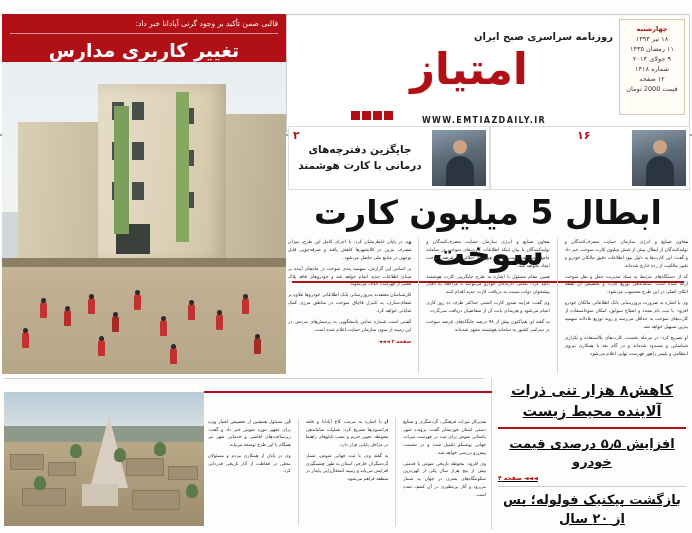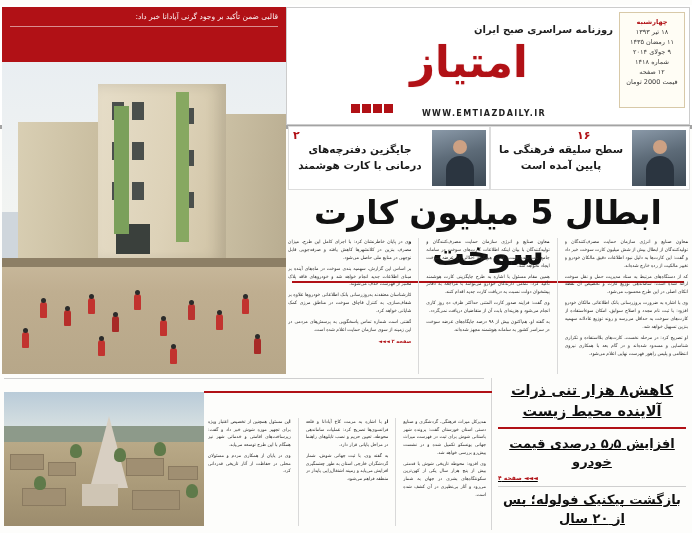--- a/index.html
+++ b/index.html
@@ -13,24 +13,24 @@
     width: 692px;
     height: 533px;
     background: #fdfdfb;
     overflow: hidden;
     direction: rtl;
   }
 
   
   .masthead {
     position: absolute;
-    left: 0; top: 5px;
+    left: 0; top: 12px;
     width: 692px; height: 124px;
     background: #ffffff;
-    border-bottom: 4px solid #a3a3a3;
+    border-bottom: 2px solid #a3a3a3;
   }
   .mast-left-frame {
     position: absolute;
     right: 2px; top: 2px;
     width: 404px; height: 118px;
     border: 1px solid #ccc;
     background: #fff;
   }
   .date-box {
     position: absolute;
@@ -450,20 +450,21 @@
           <i></i>
           <i></i>
           <i></i>
       </div>
 
       <div class="url-bar">WWW.EMTIAZDAILY.IR</div>
     </div>
 
     <div class="top-banner">
       <div class="kicker">قالبی ضمن تأکید بر وجود گرنی آپادانا خبر داد:</div>
+      <div class="headline">تغییر کاربری مدارس</div>
     </div>
   </div>
 
   <div class="hero-photo">
     <div class="sky"></div>
     <div class="bld-left"></div>
     <div class="bld-right"></div>
     <div class="bld-main">
       <div class="win" style="left:14px;top:18px;width:12px;height:18px;"></div>
       <div class="win" style="left:34px;top:18px;width:12px;height:18px;"></div>
@@ -492,21 +493,20 @@
       <div class="kid" style="left:96px;top:82px;"></div>
       <div class="kid" style="left:168px;top:90px;"></div>
       <div class="kid" style="left:252px;top:80px;background:#a82a27;"></div>
     </div>
   </div>
 
   <div class="teasers">
 
     <div class="teaser t1">
       <div class="teaser-thumb"></div>
-      <div class="teaser-text">سطح سلیقه فرهنگی ما پایین آمده است</div>
       <div class="page-num-badge badge-16">۱۶</div>
     </div>
 
     <div class="teaser t2">
       <div class="teaser-thumb"></div>
       <div class="teaser-text">جایگزین دفترچه‌های درمانی با کارت هوشمند</div>
       <div class="page-num-badge badge-2">۲</div>
     </div>
   </div>
 

